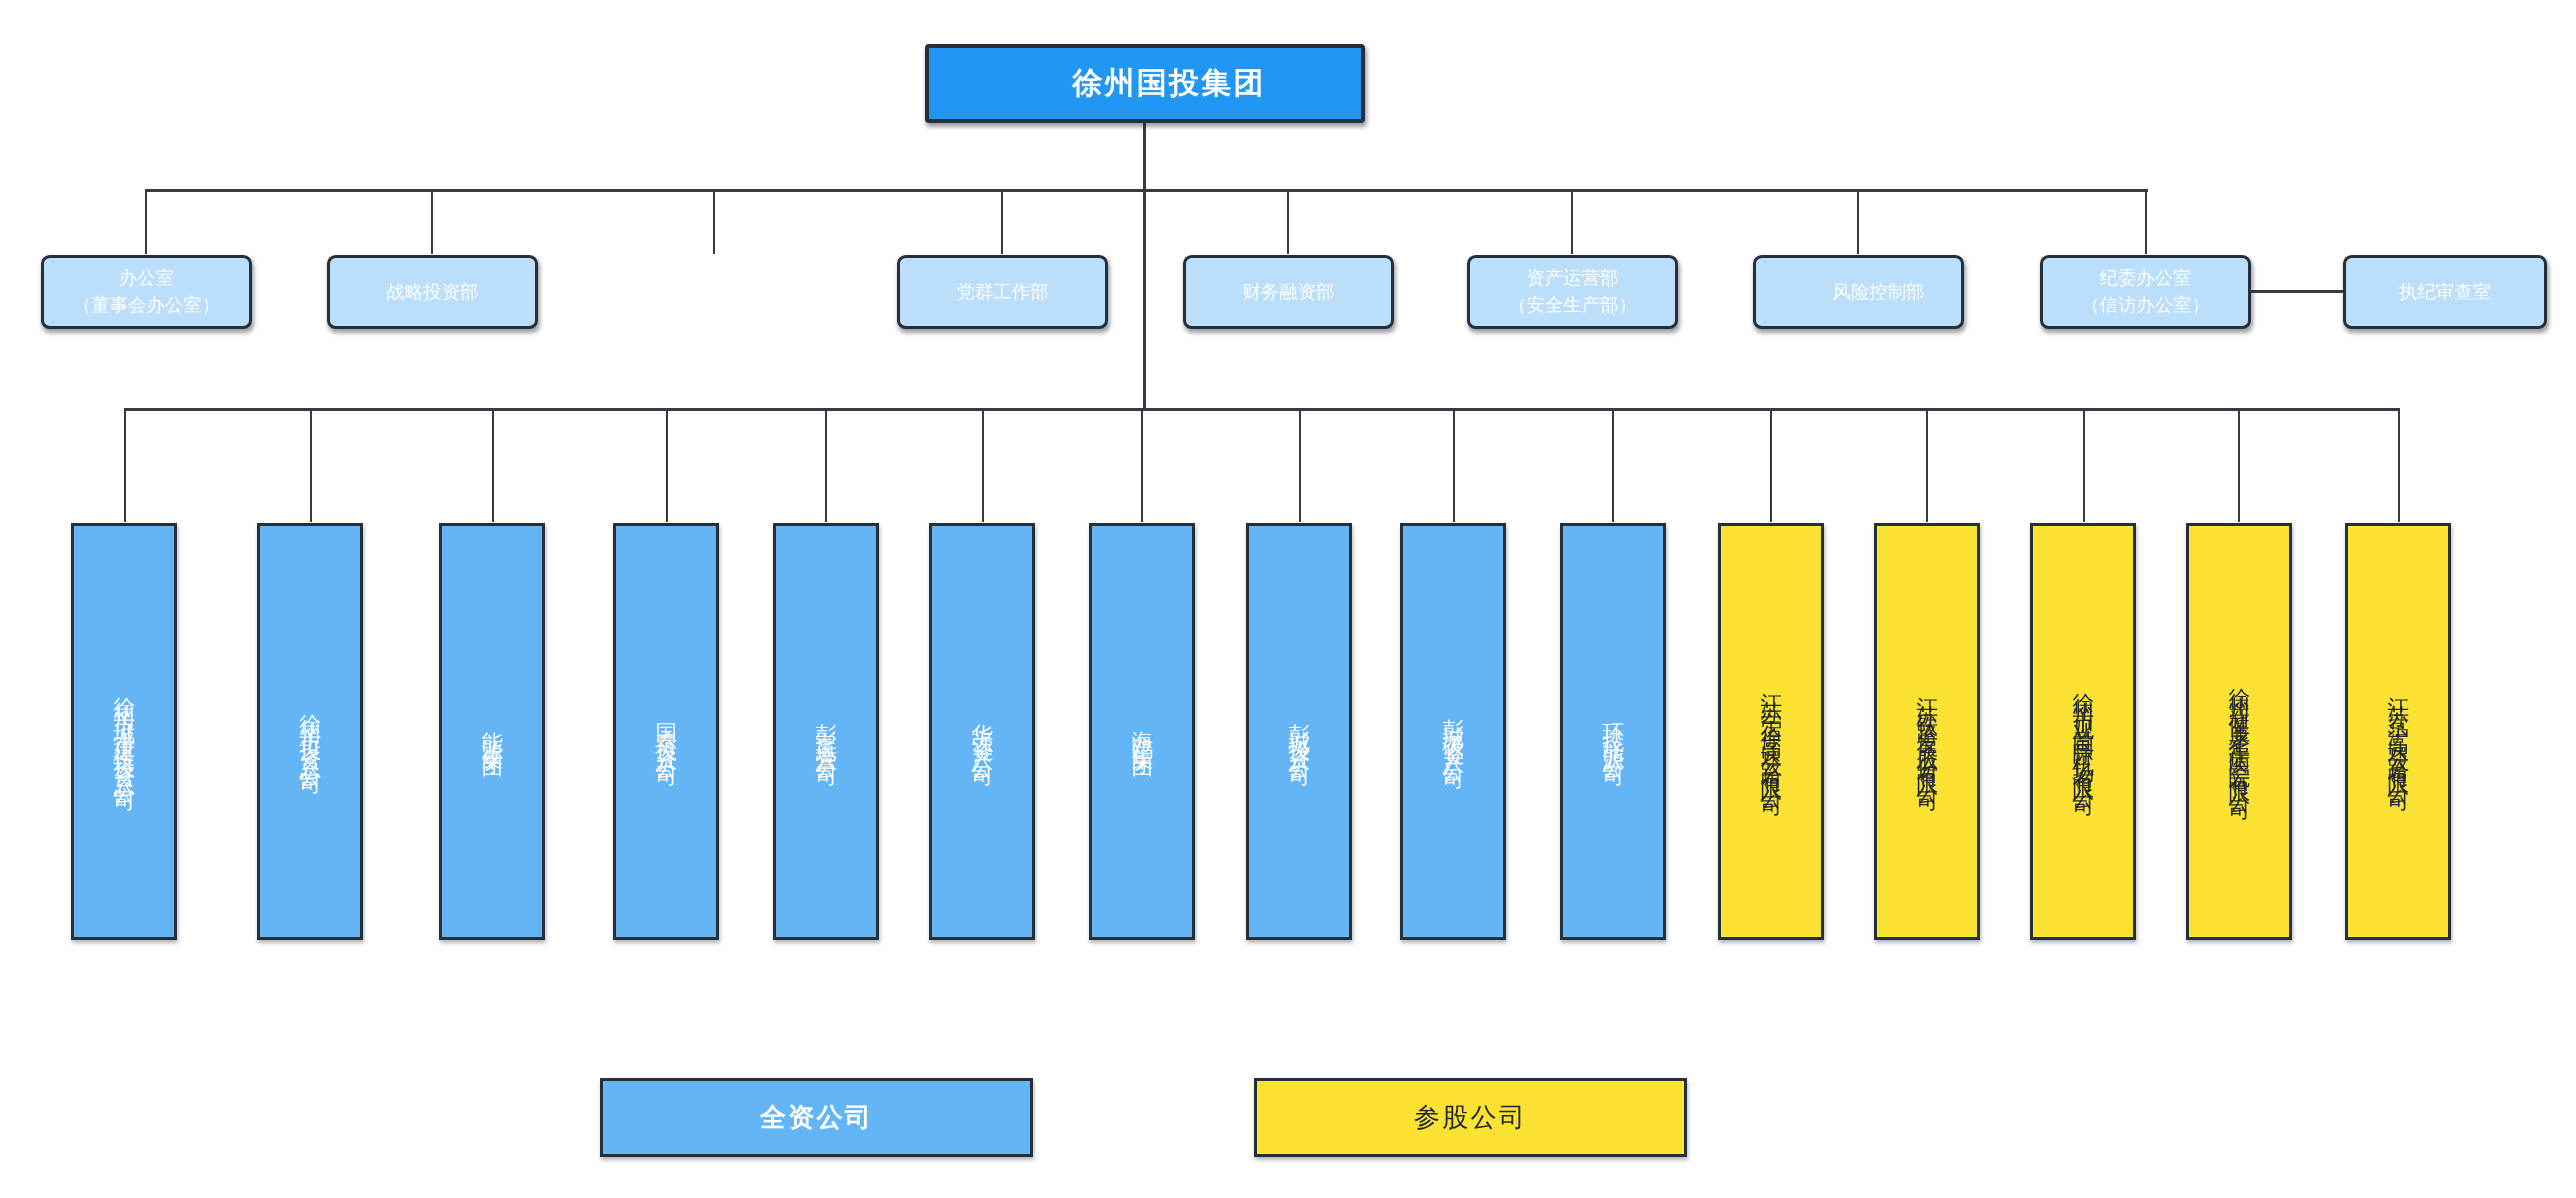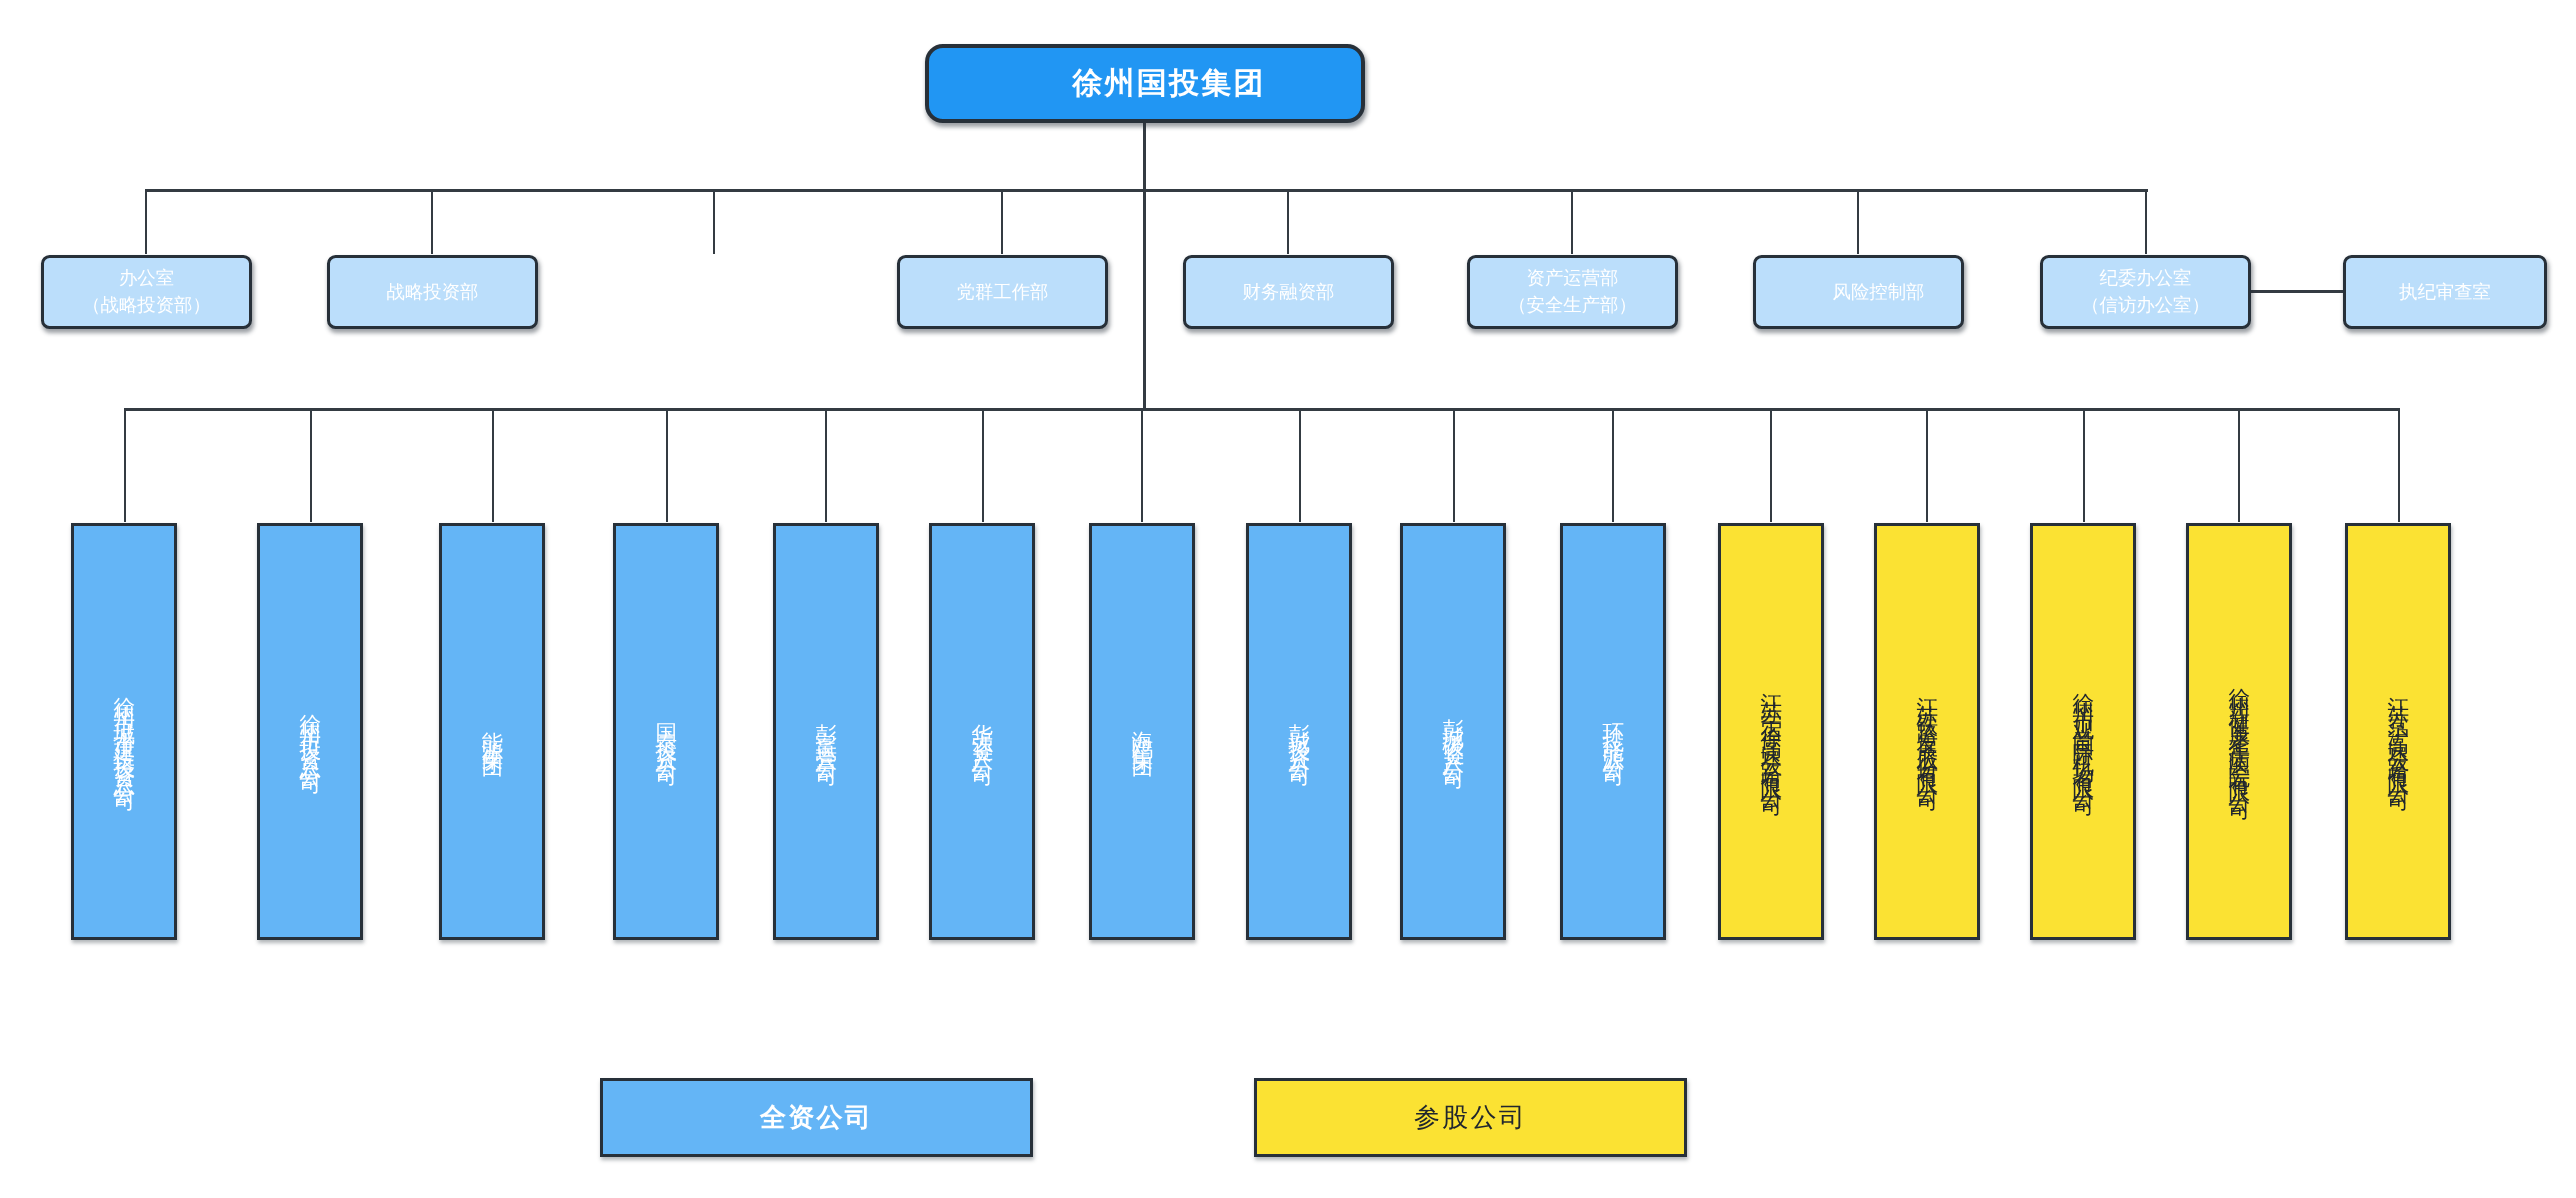--- a/index.html
+++ b/index.html
@@ -11,21 +11,21 @@
     overflow:hidden;
   }
   .line{position:absolute;background:#343b42;}
   .node{
     position:absolute;box-sizing:border-box;
     display:flex;align-items:center;justify-content:center;
     text-align:center;
   }
   .root-box{
     left:925px;top:44px;width:440px;height:79px;
-    background:#2196f3;border:4.3px solid #273039;border-radius:18px;
+    background:#2196f3;border:4.3px solid #273039;border-radius:4px;
     color:#ffffff;font-size:30px;font-weight:bold;letter-spacing:2.2px;
     box-shadow:1.1px 3.2px 4.3px rgba(35,45,55,.45);
     padding-left:48px;
   }
   .dept{
     top:255px;height:74px;width:211px;
     background:#bbdefb;border:3.8px solid #273039;border-radius:8.6px;
     color:#ffffff;font-size:18.4px;line-height:1.45;
     white-space:pre-line;
     box-shadow:1.1px 3.2px 4.3px rgba(35,45,55,.45);
@@ -76,21 +76,21 @@
   <div class="line" style="left:1612px;top:410px;width:2.2px;height:112px;"></div>
   <div class="line" style="left:1770px;top:410px;width:2.2px;height:112px;"></div>
   <div class="line" style="left:1926px;top:410px;width:2.2px;height:112px;"></div>
   <div class="line" style="left:2083px;top:410px;width:2.2px;height:112px;"></div>
   <div class="line" style="left:2238px;top:410px;width:2.2px;height:112px;"></div>
   <div class="line" style="left:2398px;top:410px;width:2.2px;height:112px;"></div>
 
   <div class="node root-box">徐州国投集团</div>
 
   <div class="node dept" style="left:41px;">办公室
-（战略投资部）</div>
+（董事会办公室）</div>
   <div class="node dept" style="left:327px;">战略投资部</div>
   <div class="node dept" style="left:897px;">党群工作部</div>
   <div class="node dept" style="left:1183px;">财务融资部</div>
   <div class="node dept" style="left:1467px;">资产运营部
 （安全生产部）</div>
   <div class="node dept" style="left:1753px;padding-left:40px;">风险控制部</div>
   <div class="node dept" style="left:2040px;">纪委办公室
 （信访办公室）</div>
   <div class="node dept" style="left:2343px;width:204px;">执纪审查室</div>
 

